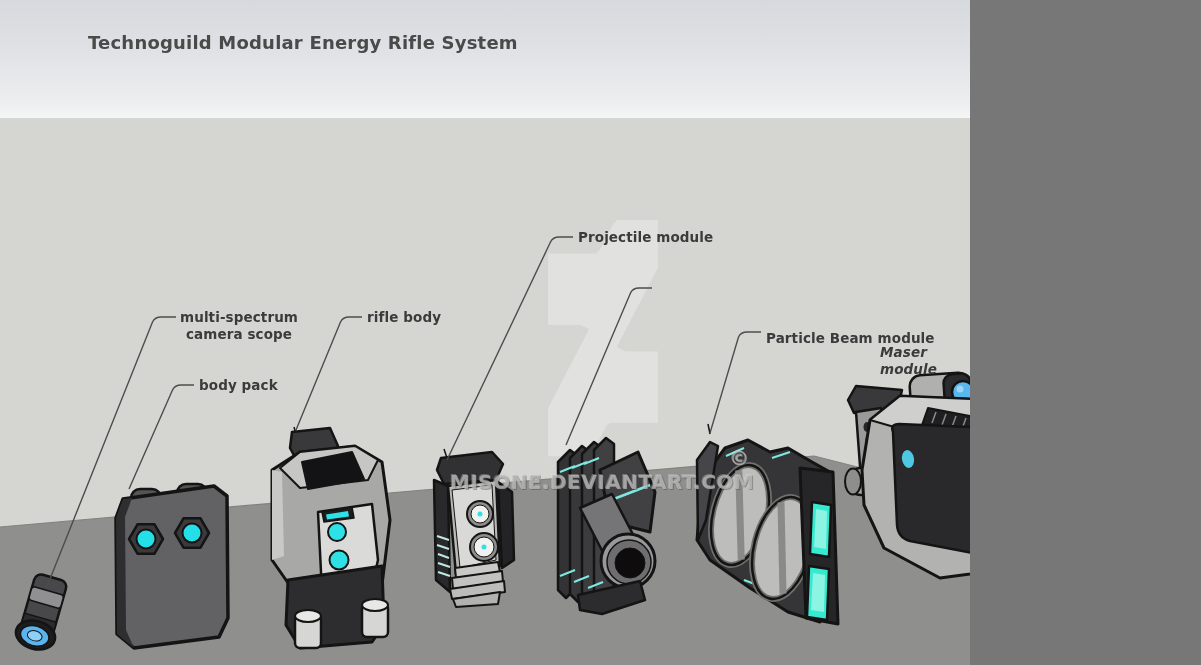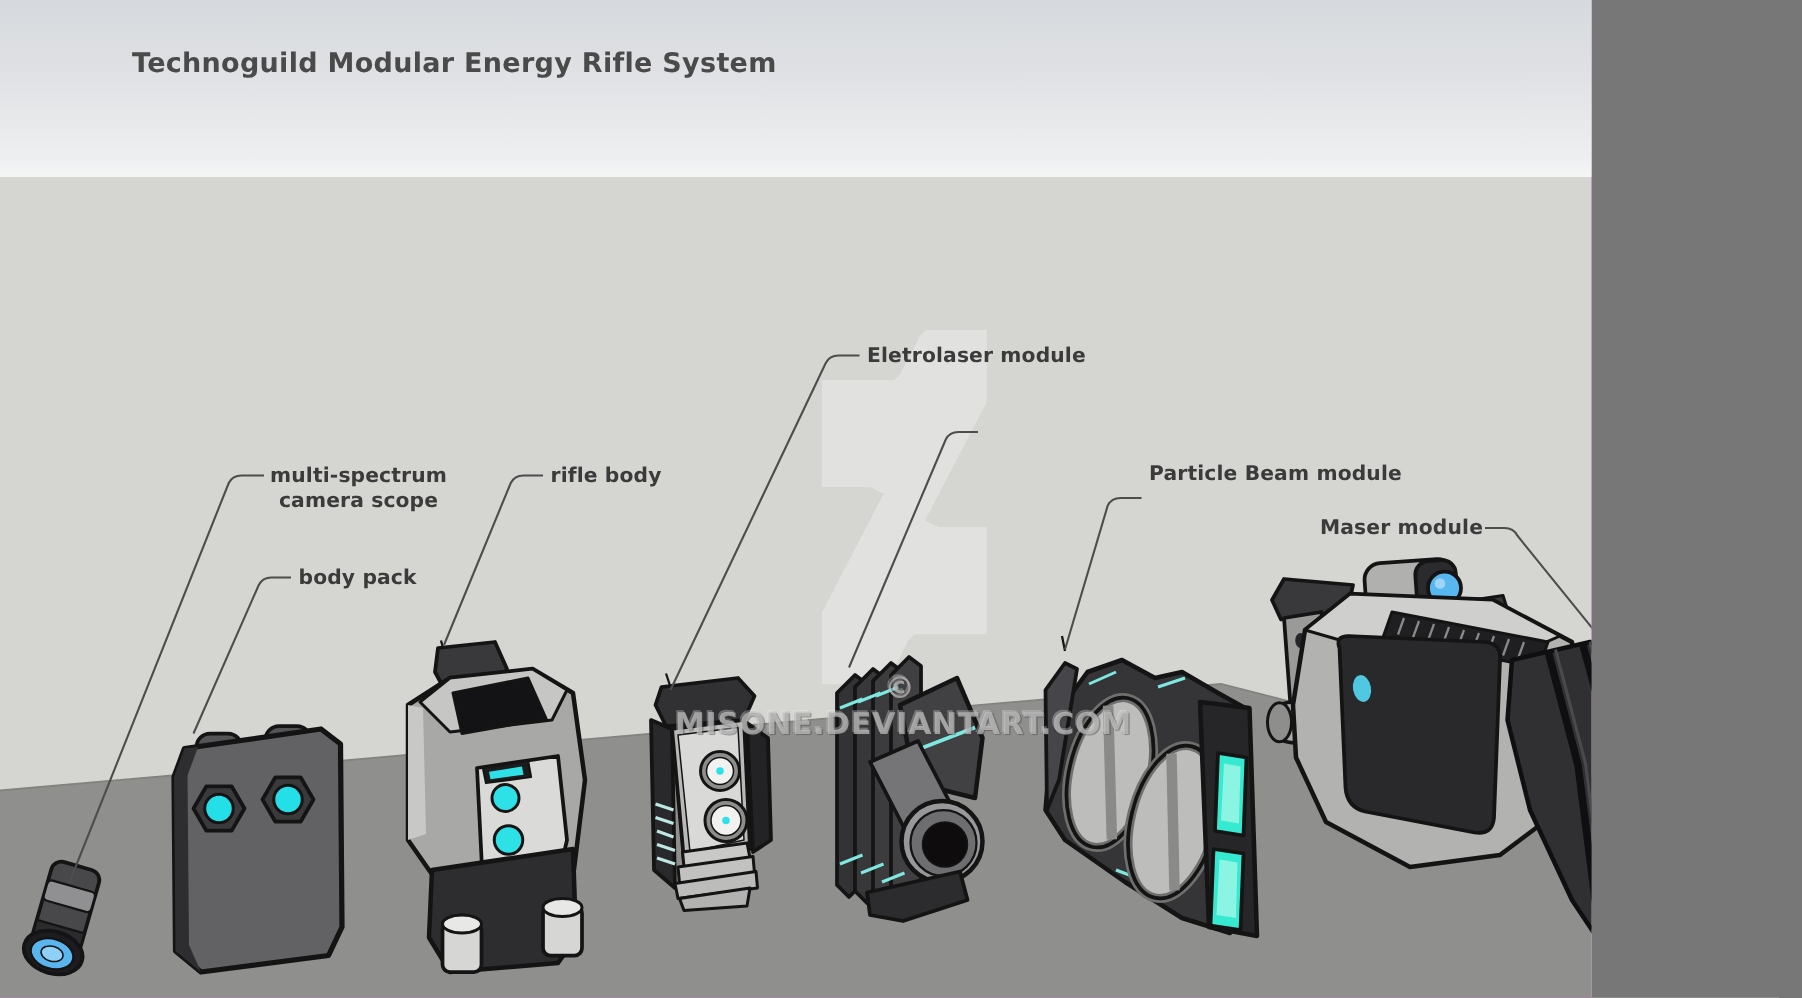--- a/index.html
+++ b/index.html
@@ -1,19 +1,19 @@
 <!DOCTYPE html>
 <html><head>
 <meta charset="utf-8">
 <style>
   html,body{margin:0;padding:0;background:#777;}
   .stage{
-    position:relative;width:1061px;height:665px;overflow:hidden;
+    position:relative;width:970px;height:665px;overflow:hidden;
     font-family:"DejaVu Sans","Liberation Sans",sans-serif;
-    background:#d946ef;
+    background:#3b82f6;
   }
   
   .header{
     position:absolute;left:0;top:0;width:1201px;height:118px;
     background:linear-gradient(180deg,#d6d9dd 0%,#e0e2e5 45%,#edeff0 90%,#f5f6f6 100%);
   }
   .title{
     position:absolute;left:88px;top:32px;
     font-size:18px;font-weight:bold;color:#4a4a4a;letter-spacing:.2px;
   }
@@ -22,25 +22,25 @@
   
   .lbl{
     position:absolute;font-size:13.5px;font-weight:bold;color:#3b3b3b;
     line-height:17px;white-space:pre-line;letter-spacing:.1px;
   }
   #lbl-scope  {left:180px;top:309px;text-align:center;}
   #lbl-power  {left:199px;top:377px;}
   #lbl-rifle  {left:367px;top:309px;}
   #lbl-eletro {left:578px;top:229px;}
   #lbl-pep    {left:657px;top:280px;}
-  #lbl-beam   {left:766px;top:308px;}
-  #lbl-maser  {left:880px;top:344px;}
+  #lbl-beam   {left:766px;top:330px;}
+  #lbl-maser  {left:880px;top:344px;font-style:italic;}
   
   .wm-text{
-    position:absolute;left:450px;top:446px;width:300px;text-align:center;
+    position:absolute;left:450px;top:446px;width:300px;text-align:right;
     font-size:20px;font-weight:bold;letter-spacing:.5px;
     color:rgba(255,255,255,.5);
     text-shadow:0 0 1px rgba(45,45,45,.55),1px 1px 0 rgba(70,70,70,.35),-1px -1px 0 rgba(255,255,255,.3);
     pointer-events:none;
   }
 </style>
 </head>
 <body>
 
 <div class="stage">
@@ -250,19 +250,19 @@
   </svg>
 
   <div class="header">
     <div class="title">Technoguild Modular Energy Rifle System</div>
   </div>
 
   <div class="lbl" id="lbl-scope">multi-spectrum
 camera scope</div>
   <div class="lbl" id="lbl-power">body pack</div>
   <div class="lbl" id="lbl-rifle">rifle body</div>
-  <div class="lbl" id="lbl-eletro">Eletrolaser module</div>
+  <div class="lbl" id="lbl-eletro">Projectile module</div>
   <div class="lbl" id="lbl-beam">Particle Beam module</div>
   <div class="lbl" id="lbl-maser">Maser module</div>
 
   <div class="wm-text">© MISONE.DEVIANTART.COM</div>
 
 </div>
 
 </body></html>

